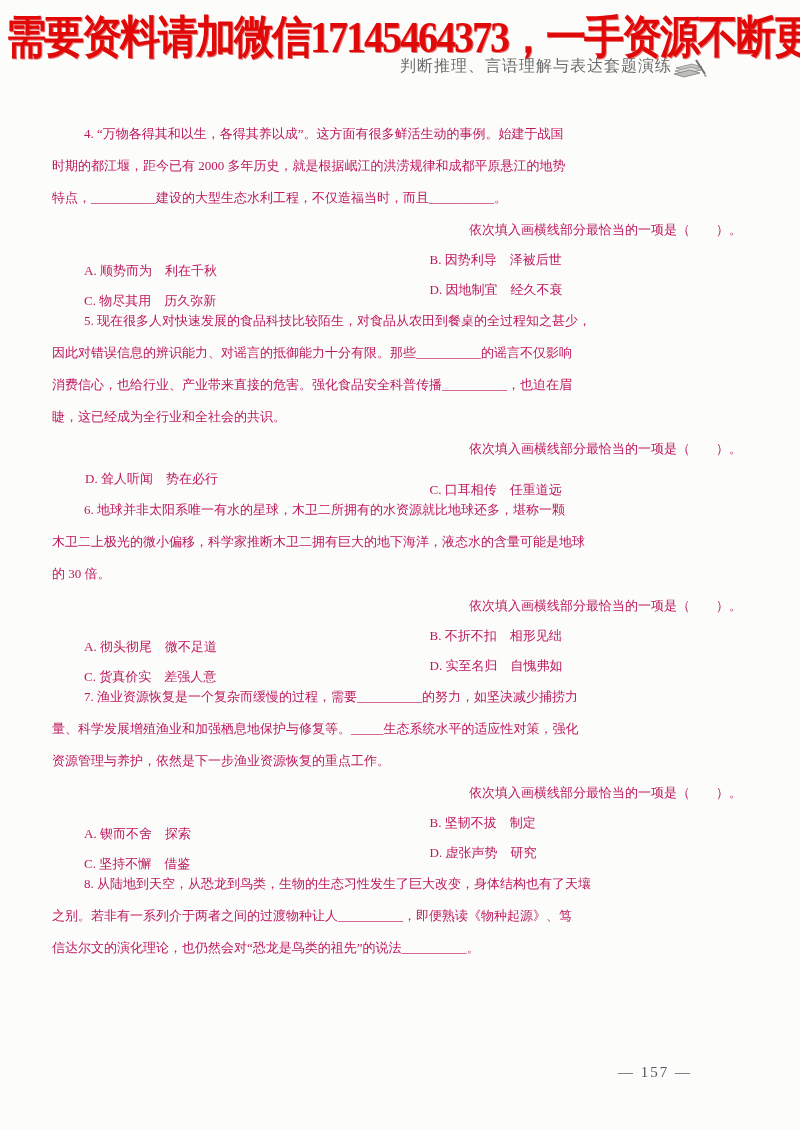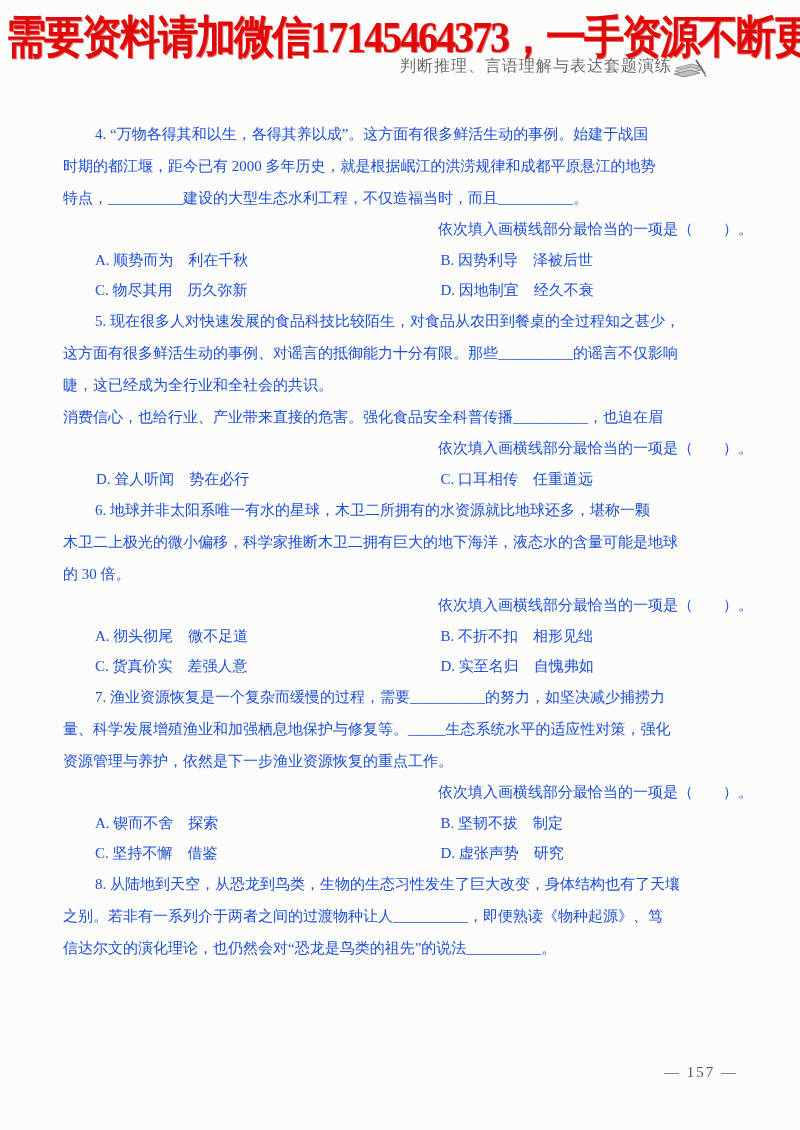--- a/index.html
+++ b/index.html
@@ -32,38 +32,38 @@
     display: flex; align-items: center; gap: 0;
     color: #6b6b6b;
     font-size: 16px;
     letter-spacing: 1px;
   }
   .page-header .hicon { display: inline-block; width: 36px; height: 24px; }
 
   
   .content {
     position: absolute;
-    top: 118px; left: 63px; width: 690px;
-    font-size: 15px;
-    color: #1d4ed8;
+    top: 118px; left: 52px; width: 690px;
+    font-size: 13px;
+    color: #be185d;
   }
   .bline { line-height: 32px; height: 32px; white-space: nowrap; }
   .indent { text-indent: 32px; }
   .prompt { line-height: 31px; height: 31px; text-indent: 32px; white-space: nowrap; text-align: right; }
   .opt-row { display: flex; line-height: 30px; height: 30px; }
   .opt-row .opt { white-space: nowrap; }
-  .opt-row .opt.left  { margin-left: 32px; width: 320px; }
+  .opt-row .opt.left  { margin-left: 32px; width: 320px; margin-top: 11px; }
   .opt-row .opt.right { width: 320px; margin-left: 33px; }
 
   
   .page-footer {
     position: absolute;
     top: 1064px; left: 618px;
     width: 120px;
-    text-align: right;
+    text-align: left;
     color: #55555c;
     font-size: 15px;
     letter-spacing: 2px;
   }
 </style>
 </head>
 <body>
 
 <div class="banner" style="color:#e10808;">需要资料请加微信17145464373，一手资源不断更。</div>
 
@@ -92,23 +92,23 @@
       <span class="opt right">B. 因势利导　泽被后世</span>
     </div>
     <div class="opt-row">
       <span class="opt left">C. 物尽其用　历久弥新</span>
       <span class="opt right">D. 因地制宜　经久不衰</span>
     </div>
   </div>
 
   <div>
     <div class="bline indent">5. 现在很多人对快速发展的食品科技比较陌生，对食品从农田到餐桌的全过程知之甚少，</div>
-    <div class="bline">这方面有很多鲜活生动的事例、对谣言的抵御能力十分有限。那些__________的谣言不仅影响</div>
+    <div class="bline">因此对错误信息的辨识能力、对谣言的抵御能力十分有限。那些__________的谣言不仅影响</div>
+    <div class="bline">消费信心，也给行业、产业带来直接的危害。强化食品安全科普传播__________，也迫在眉</div>
     <div class="bline">睫，这已经成为全行业和全社会的共识。</div>
-    <div class="bline">消费信心，也给行业、产业带来直接的危害。强化食品安全科普传播__________，也迫在眉</div>
     <div class="prompt">依次填入画横线部分最恰当的一项是（　　）。</div>
     <div class="opt-row">
       <span class="opt right">D. 耸人听闻　势在必行</span>
       <span class="opt left">C. 口耳相传　任重道远</span>
     </div>
   </div>
 
   <div>
     <div class="bline indent">6. 地球并非太阳系唯一有水的星球，木卫二所拥有的水资源就比地球还多，堪称一颗</div>
     <div class="bline">木卫二上极光的微小偏移，科学家推断木卫二拥有巨大的地下海洋，液态水的含量可能是地球</div>

